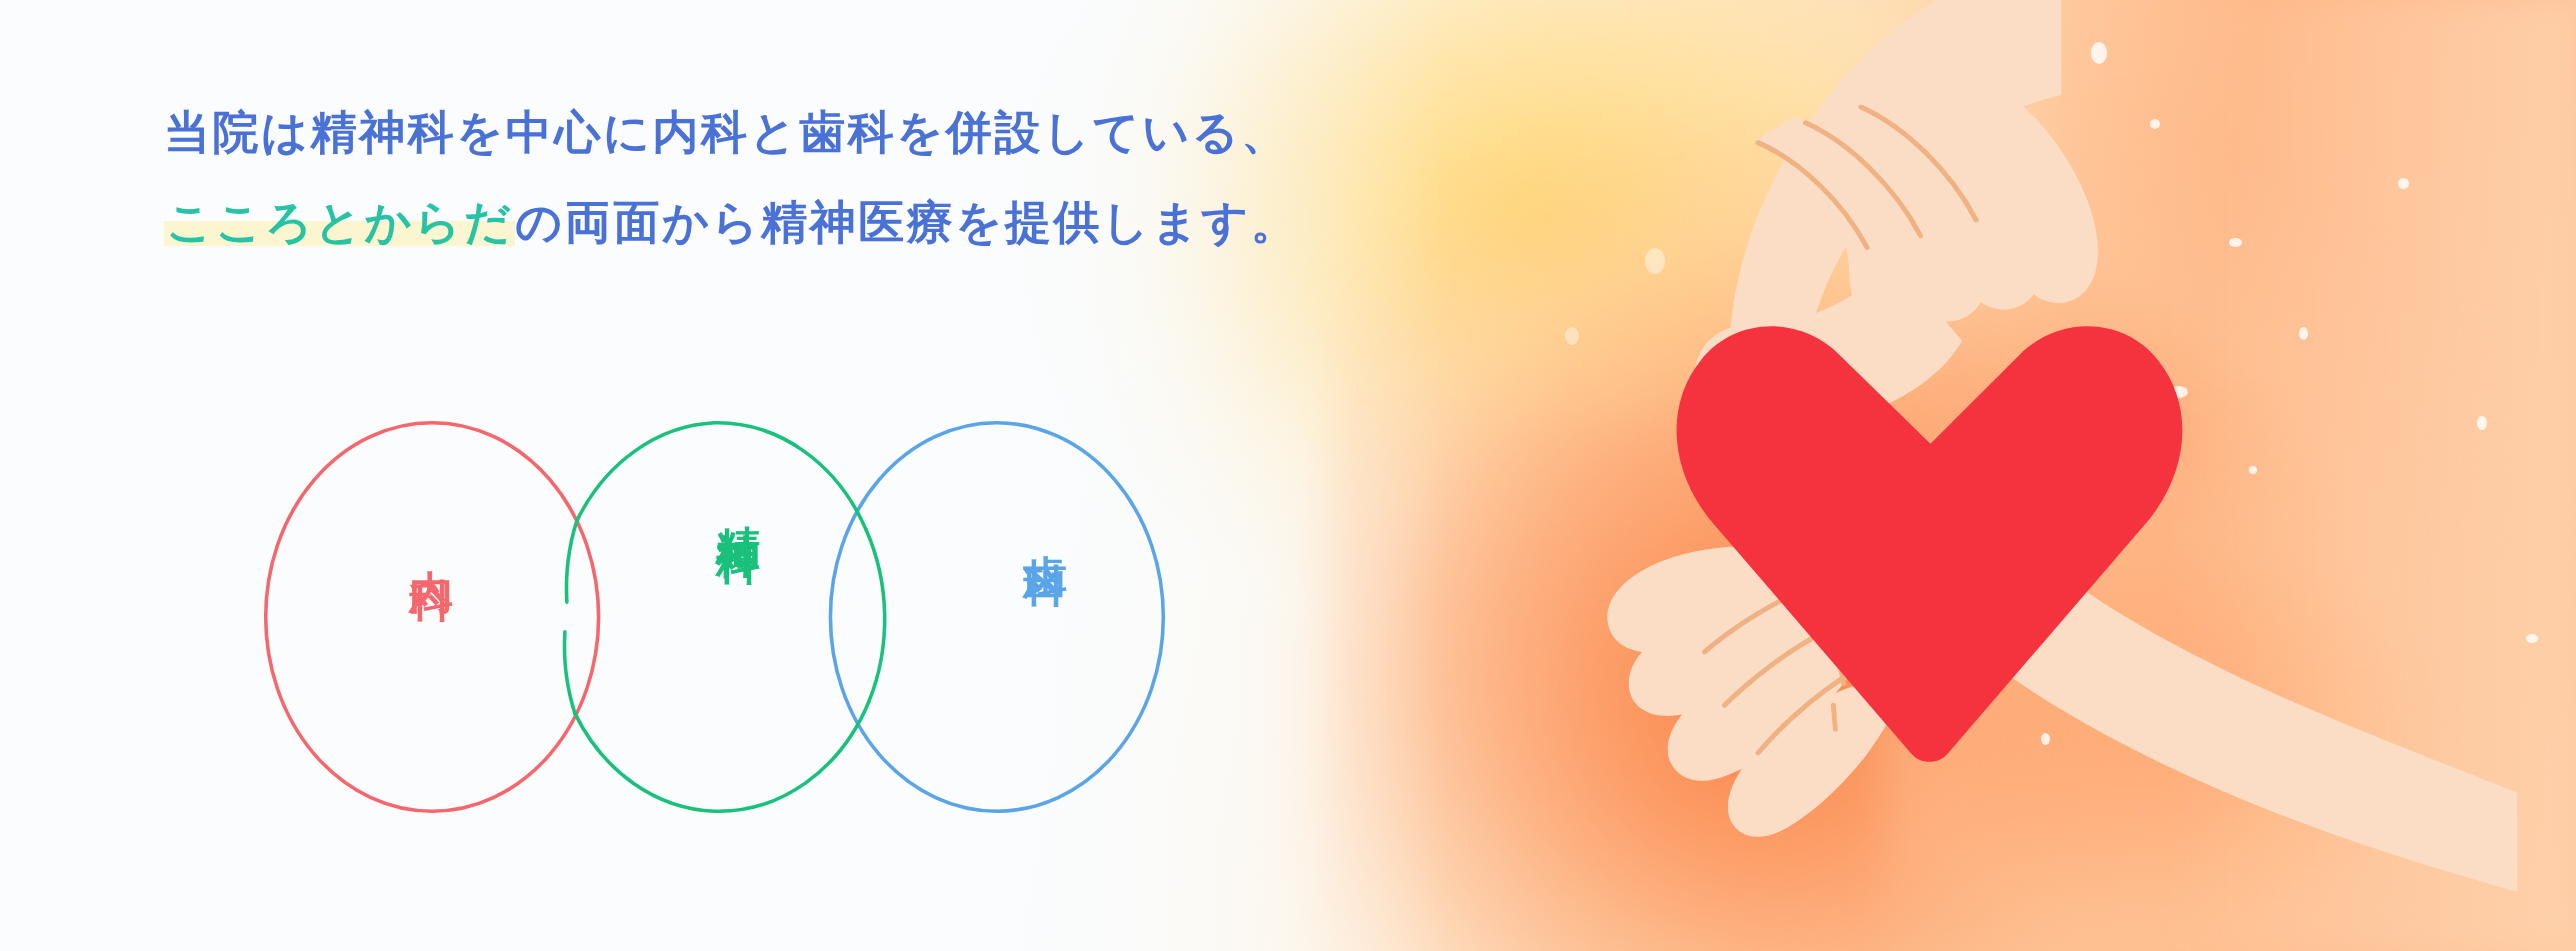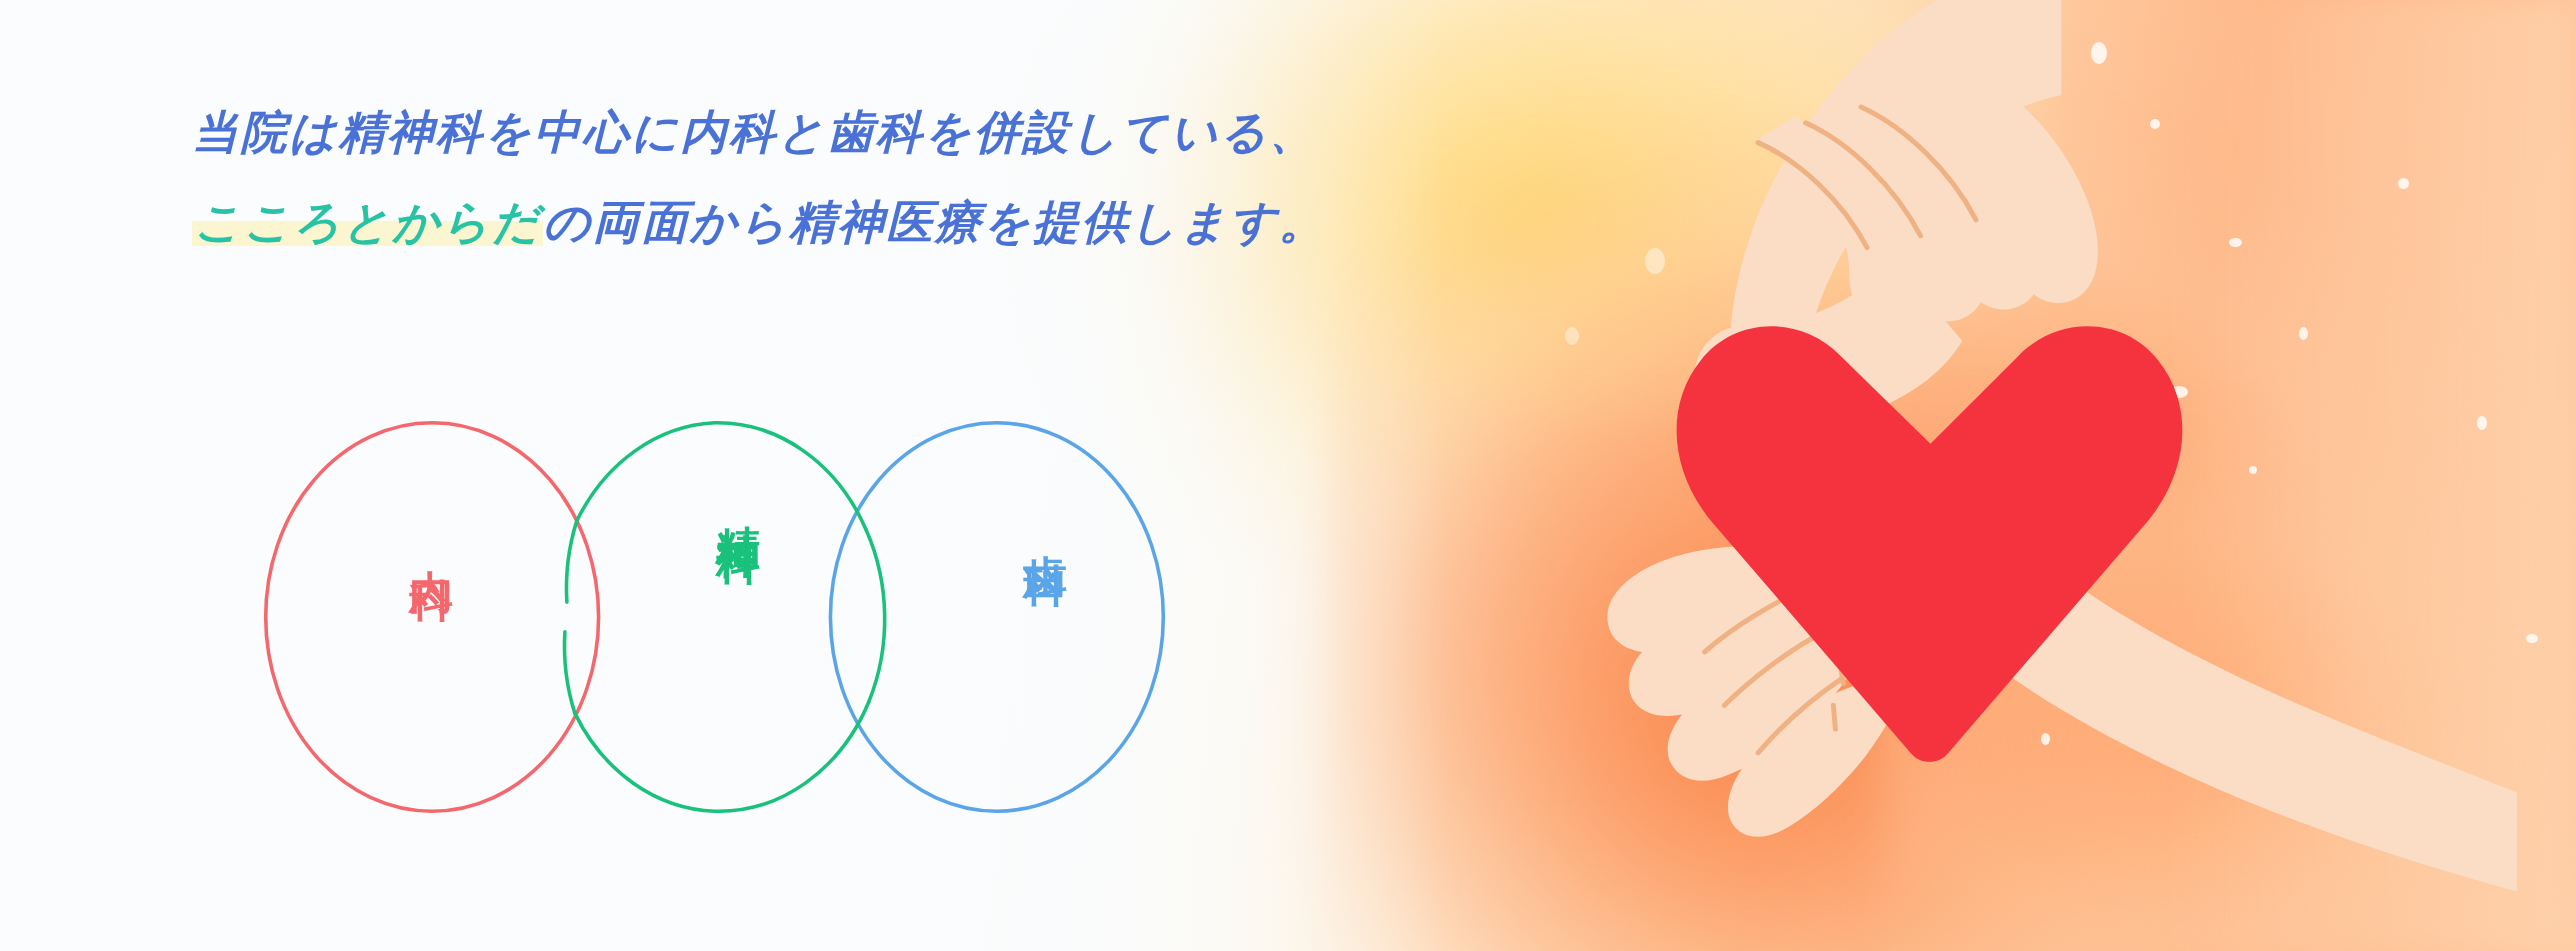--- a/index.html
+++ b/index.html
@@ -81,23 +81,22 @@
   }
   
   .speck{ position:absolute; border-radius:50%; background:rgba(255,255,255,.82); }
 
   
   .illus{ position:absolute; top:0; right:59px; width:971px; height:951px; }
   .illus svg{ width:100%; height:100%; display:block; }
 
   
   .copy{
-    position:absolute; left:192px; top:109px; width:1407px;
+    position:absolute; left:164px; top:109px; width:1407px;
     line-height:1.0;
-    font-style:italic;
   }
   .copy-line{
     font-size:46px; font-weight:700; letter-spacing:.055em;
     margin-bottom:44px; white-space:nowrap;
     color:#4a72d6;
   }
   .copy-line:last-child{ margin-bottom:0; }
   .mark{
     color:#27c3a4;
     background:linear-gradient(transparent 48%, #fbf6cf 48%, #fbf6cf 96%, transparent 96%);

